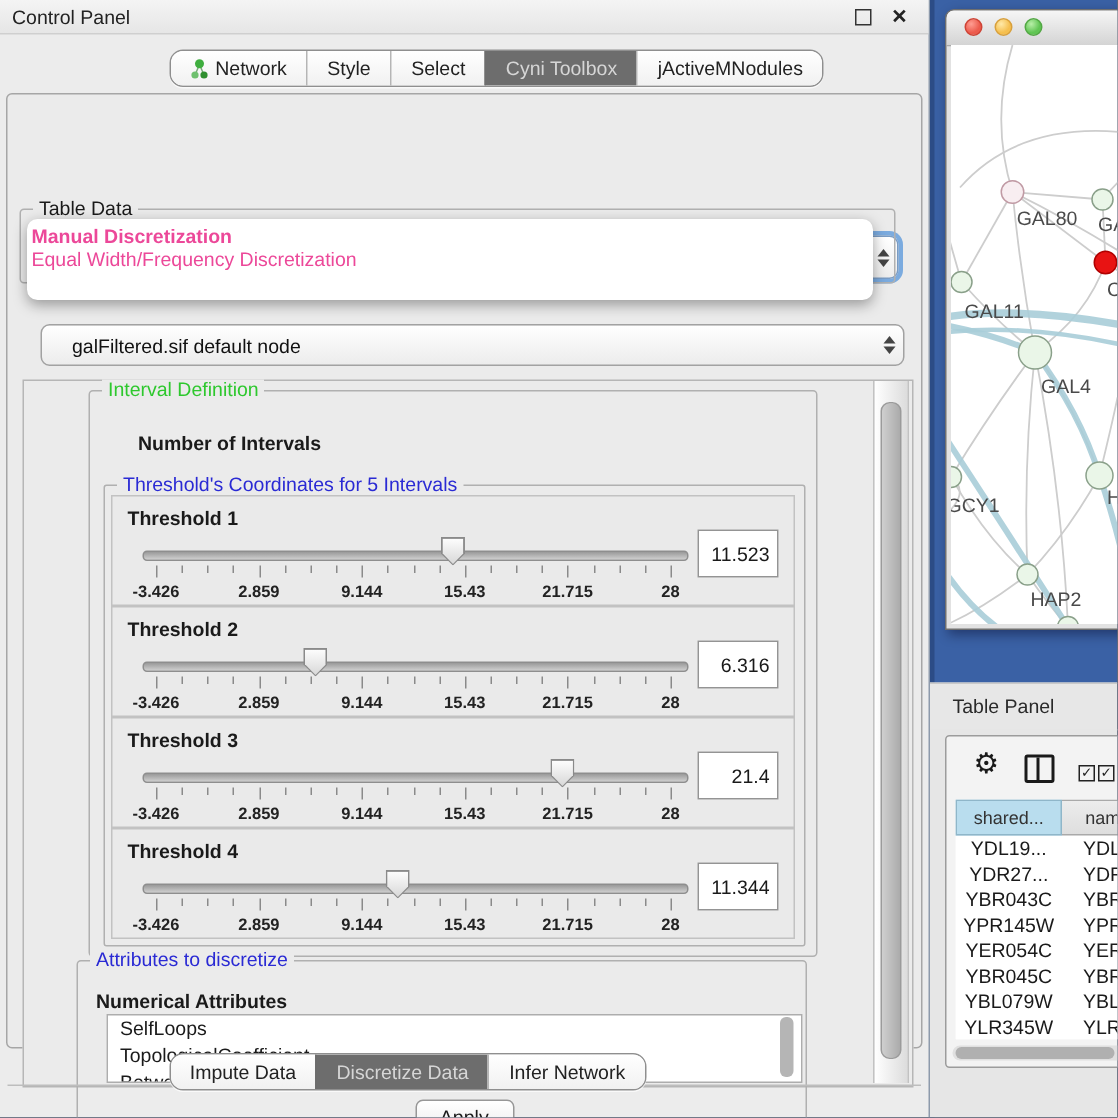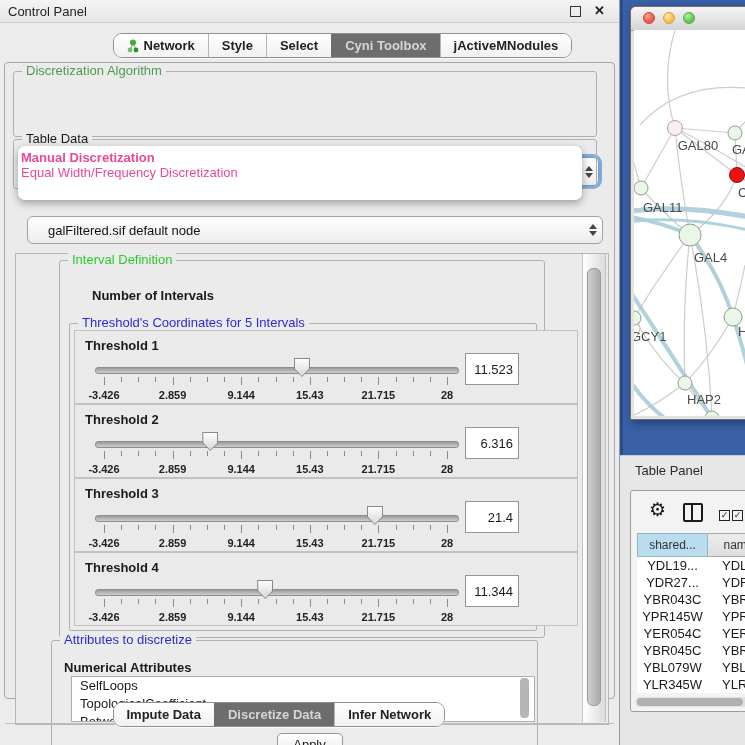--- a/index.html
+++ b/index.html
@@ -10,21 +10,21 @@
   #cp{position:absolute;left:0;top:0;width:619px;height:745px;background:#ececec;
       border-right:1px solid #8d9aab;}
   #cp-titlebar{position:absolute;left:0;top:0;width:100%;height:22px;
       background:linear-gradient(#f4f4f4,#e6e6e6);border-bottom:1px solid #cfcfcf;}
   #cp-title{position:absolute;left:8px;top:4px;font-size:13px;color:#222;}
   #float-ic{position:absolute;right:38px;top:6px;width:9px;height:9px;border:1.5px solid #333;}
   #close-ic{position:absolute;right:14px;top:3px;font-size:13px;font-weight:bold;color:#222;}
   
   .segbar{position:absolute;display:flex;height:23px;border:1px solid #8f8f8f;border-radius:9px;
       overflow:hidden;background:#fdfdfd;box-shadow:0 1px 0 rgba(255,255,255,.7);}
-  .seg{display:flex;align-items:center;padding:0 13px;font-size:13px;font-weight:bold;color:#222;
+  .seg{display:flex;align-items:center;padding:0 13px;font-size:13px;font-weight:normal;color:#222;
       border-left:1px solid #b5b5b5;white-space:nowrap;background:linear-gradient(#ffffff,#f1f1f1);}
   .seg:first-child{border-left:none;}
   .seg.sel{background:#6d6d6d;color:#d6d6d6;border-left-color:#6d6d6d;}
   .seg .nicon{margin-right:5px;display:inline-block;}
   #top-tabs{left:50%;top:33px;transform:translateX(-197px);} 
   #bottom-tabs{left:50%;top:702px;transform:translateX(-197px);}
   
   #outerbox{position:absolute;left:4px;top:62px;width:609px;height:635px;background:#ebebeb;
       border:1px solid #a6a6a6;border-radius:4px;}
   .grp{position:absolute;border:1px solid #b0b0b0;border-radius:3px;}
@@ -48,21 +48,21 @@
       border-radius:7px;box-shadow:0 3px 9px rgba(0,0,0,.35);z-index:40;padding-top:4px;box-sizing:border-box;}
   #popup .ph{text-align:center;color:#b3b3b3;font-size:13px;line-height:16px;}
   #popup .opt{padding-left:3px;font-size:13px;line-height:15px;color:#ec4899;}
   #popup .opt.sel{font-weight:bold;}
   
   #scrollpane{position:absolute;left:10px;top:190px;width:592px;height:470px;border:1px solid #b6b6b6;
       background:#ebebeb;}
   .vsb-track{position:absolute;background:linear-gradient(to right,#ffffff,#dcdcdc);border-left:1px solid #c2c2c2;border-right:1px solid #c2c2c2;}
   .vsb-thumb{position:absolute;border-radius:6px;background:linear-gradient(to right,#cfcfcf,#ababab);border:1px solid #9b9b9b;}
   
-  .tbox{position:absolute;left:58px;width:454px;height:72px;border:1px solid #c2c2c2;background:#eaeaea;padding-left:48px;}
+  .tbox{position:absolute;left:58px;width:454px;height:72px;border:1px solid #c2c2c2;background:#eaeaea;}
   .tlabel{position:absolute;left:10px;top:7px;font-weight:bold;font-size:13px;}
   .track{position:absolute;left:20px;top:36px;width:362px;height:5px;border-radius:3px;
       background:linear-gradient(#9a9a9a,#cfcfcf);border:1px solid #8e8e8e;}
   .thumb{position:absolute;top:27px;width:16px;height:19px;
       clip-path:polygon(0 0,100% 0,100% 58%,50% 100%,0 58%);background:#8a8a8a;}
   .thumb i{position:absolute;left:1px;top:1px;width:14px;height:17px;display:block;
       clip-path:polygon(0 0,100% 0,100% 58%,50% 100%,0 58%);background:linear-gradient(#fdfdfd,#d8d8d8);}
   .tick{position:absolute;top:46px;width:1px;background:#8a8a8a;}
   .tick.minor{height:5px;}
   .tick.major{height:8px;}
@@ -150,23 +150,20 @@
         <span class="seg sel">
           <span>Cyni Toolbox</span>
         </span>
         <span class="seg">
           <span>jActiveMNodules</span>
         </span>
       </div>
 
     <div id="outerbox">
 
-      <div class="grp" style="left:8px;top:8px;width:582px;height:64px;">
-        <span class="gt dim">Discretization Algorithm</span>
-      </div>
       <div id="algo-combo" class="combo">
         <span class="cval"></span>
         <span class="stepper">
             <span class="arr-up"></span>
             <span class="arr-dn"></span>
           </span>
       </div>
 
       <div id="popup">
         <div class="opt sel">Manual Discretization</div>

